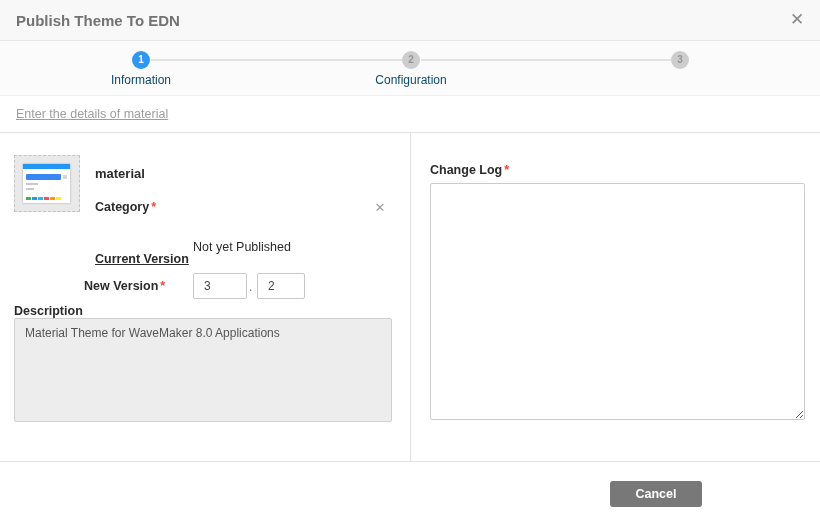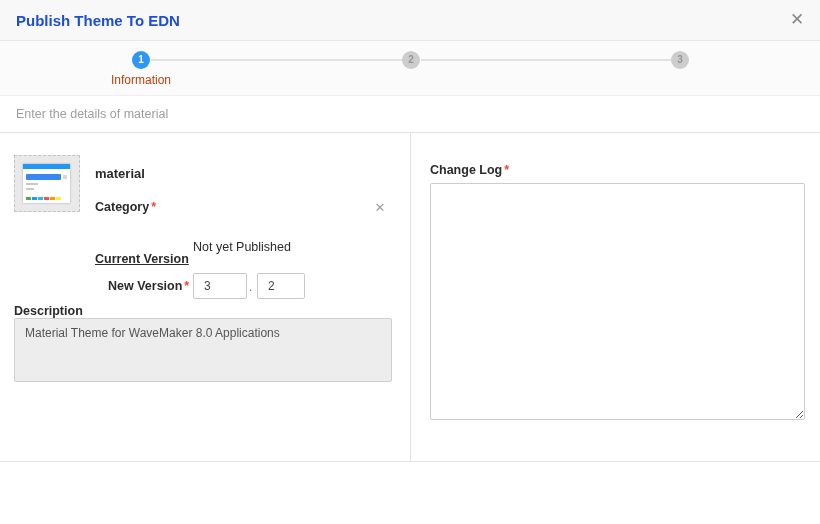--- a/index.html
+++ b/index.html
@@ -9,21 +9,21 @@
     position:relative; width:820px; height:524px; background:#fff; overflow:hidden;
   }
 
   
   .titlebar {
     position:absolute; left:0; top:0; width:820px; height:41px;
     background:#f8f8f8; border-bottom:1px solid #e8e8e8;
   }
   .title {
     position:absolute; left:16px; top:0; line-height:41px;
-    font-size:15px; font-weight:bold; color:#1d4ed8;
+    font-size:15px; font-weight:bold; color:#737373;
   }
   .close-x {
     position:absolute; right:12px; top:9px; width:22px; height:22px;
     font-size:17px; line-height:22px; text-align:center; color:#8a8a8a; cursor:pointer;
   }
 
   
   .stepper {
     position:absolute; left:0; top:41px; width:820px; height:55px;
     background:#fbfbfb; border-bottom:1px solid #f0f0f0;
@@ -35,29 +35,29 @@
   .step-1 { left:71px; }
   .step-2 { left:341px; }
   .step-3 { left:610px; }
   .step-circle {
     display:inline-block; width:18px; height:18px; margin-top:10px; border-radius:50%;
     font-size:10px; font-weight:bold; line-height:18px; text-align:center;
     position:relative; z-index:2;
   }
   .step-circle.active { background:#2e96f3; color:#fff; }
   .step-circle.inactive { background:#cdcdcd; color:#969696; }
-  .step-label { margin-top:4px; font-size:12px; color:#c2410c; }
+  .step-label { margin-top:4px; font-size:12px; color:#0c4a6e; }
 
   
   .subtitle-row {
     position:absolute; left:0; top:97px; width:820px; height:36px;
     background:#fff; border-bottom:1px solid #e3e3e3;
   }
   .subtitle {
-    position:absolute; left:16px; top:0; line-height:35px; font-size:12.5px; color:#9e9e9e;
+    position:absolute; left:16px; top:0; line-height:35px; font-size:12.5px; color:#9e9e9e;text-decoration:underline;
   }
 
   
   .v-divider { position:absolute; left:410px; top:133px; width:1px; height:328px; background:#e3e3e3; }
 
   .field-label { position:absolute; font-size:12.5px; font-weight:bold; color:#2b2b2b; }
   .req { color:#f44336; font-weight:bold; margin-left:2px; }
   .field-value { position:absolute; font-size:12.5px; color:#2b2b2b; }
 
   
@@ -96,21 +96,21 @@
     position:absolute; top:273px; height:26px; border:1px solid #c9c9c9; border-radius:2px;
     padding:0 4px 0 10px; font-size:12px; color:#444; outline:none;
     font-family:"Liberation Sans","DejaVu Sans",sans-serif; background:#fff;
   }
   .ver-major { left:193px; width:54px; }
   .ver-minor { left:257px; width:48px; }
   .ver-dot { position:absolute; left:249px; top:280px; font-size:12px; color:#777; }
 
   
   .desc-box {
-    position:absolute; left:14px; top:318px; width:378px; height:64px;
+    position:absolute; left:14px; top:318px; width:378px; height:104px;
     background:#ededed; border:1px solid #cfcfcf; border-radius:2px;
     padding:7px 10px; font-size:12px; color:#555; resize:none; overflow:hidden;
     font-family:"Liberation Sans","DejaVu Sans",sans-serif;
   }
 
   
   .changelog-box {
     position:absolute; left:430px; top:183px; width:375px; height:237px;
     background:#fff; border:1px solid #ccc; border-radius:2px;
     padding:7px 10px; font-size:12px; color:#444; resize:both;
@@ -140,20 +140,21 @@
   <div class="stepper">
     <div class="step-line line-1"></div>
     <div class="step-line line-2"></div>
 
     <div class="step step-1">
       <div class="step-circle active">1</div>
       <div class="step-label">Information</div>
     </div>
     <div class="step step-2">
       <div class="step-circle inactive">2</div>
+      <div class="step-label">Configuration</div>
     </div>
     <div class="step step-3">
       <div class="step-circle inactive">3</div>
     </div>
   </div>
 
   <div class="subtitle-row">
     <div class="subtitle">Enter the details of material</div>
   </div>
 
@@ -182,30 +183,31 @@
   <div class="field-label" style="left:95px; top:160px; font-size:13px;margin-top:6px;">material</div>
 
   <div class="field-label" style="left:95px; top:200px;">
     <span>Category</span><span class="req">*</span>
   </div>
   <div class="clear-x">✕</div>
 
   <div class="field-label" style="left:95px; top:252px;text-decoration:underline;">Current Version</div>
   <div class="field-value" style="left:193px; top:240px;">Not yet Published</div>
 
-  <div class="field-label" style="left:108px; top:279px;">
+  <div class="field-label" style="left:84px; top:279px;">
     <span>New Version</span><span class="req">*</span>
   </div>
   <input class="ver-input ver-major" type="text" value="3" style="">
   <div class="ver-dot">.</div>
   <input class="ver-input ver-minor" type="text" value="2" style="">
 
   <div class="field-label" style="left:14px; top:304px;">Description</div>
   <textarea class="desc-box" readonly="" style="">Material Theme for WaveMaker 8.0 Applications</textarea>
 
   <div class="field-label" style="left:430px; top:163px;">
     <span>Change Log</span><span class="req">*</span>
   </div>
   <textarea class="changelog-box" style=""></textarea>
 
   <div class="footer-divider"></div>
+  <button class="btn btn-cancel">Cancel</button>
 
 </div>
 
 </body></html>

